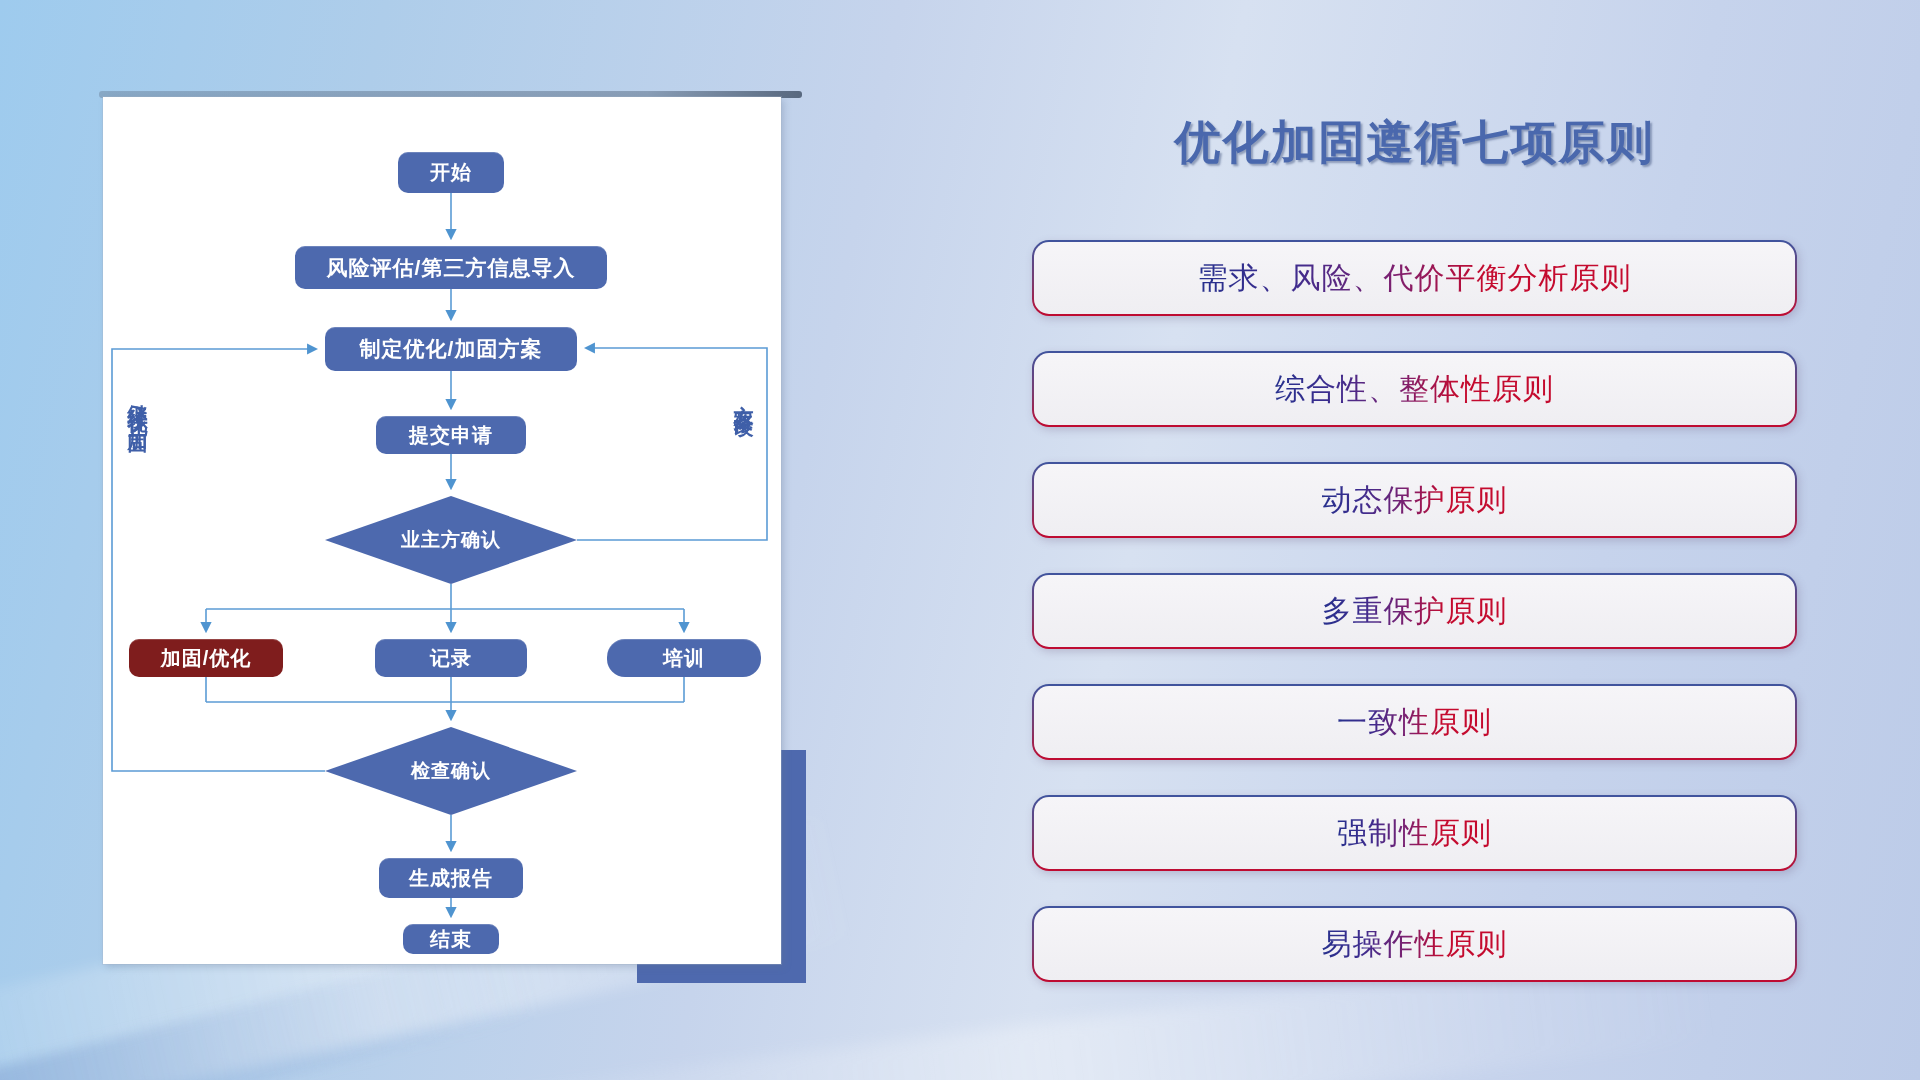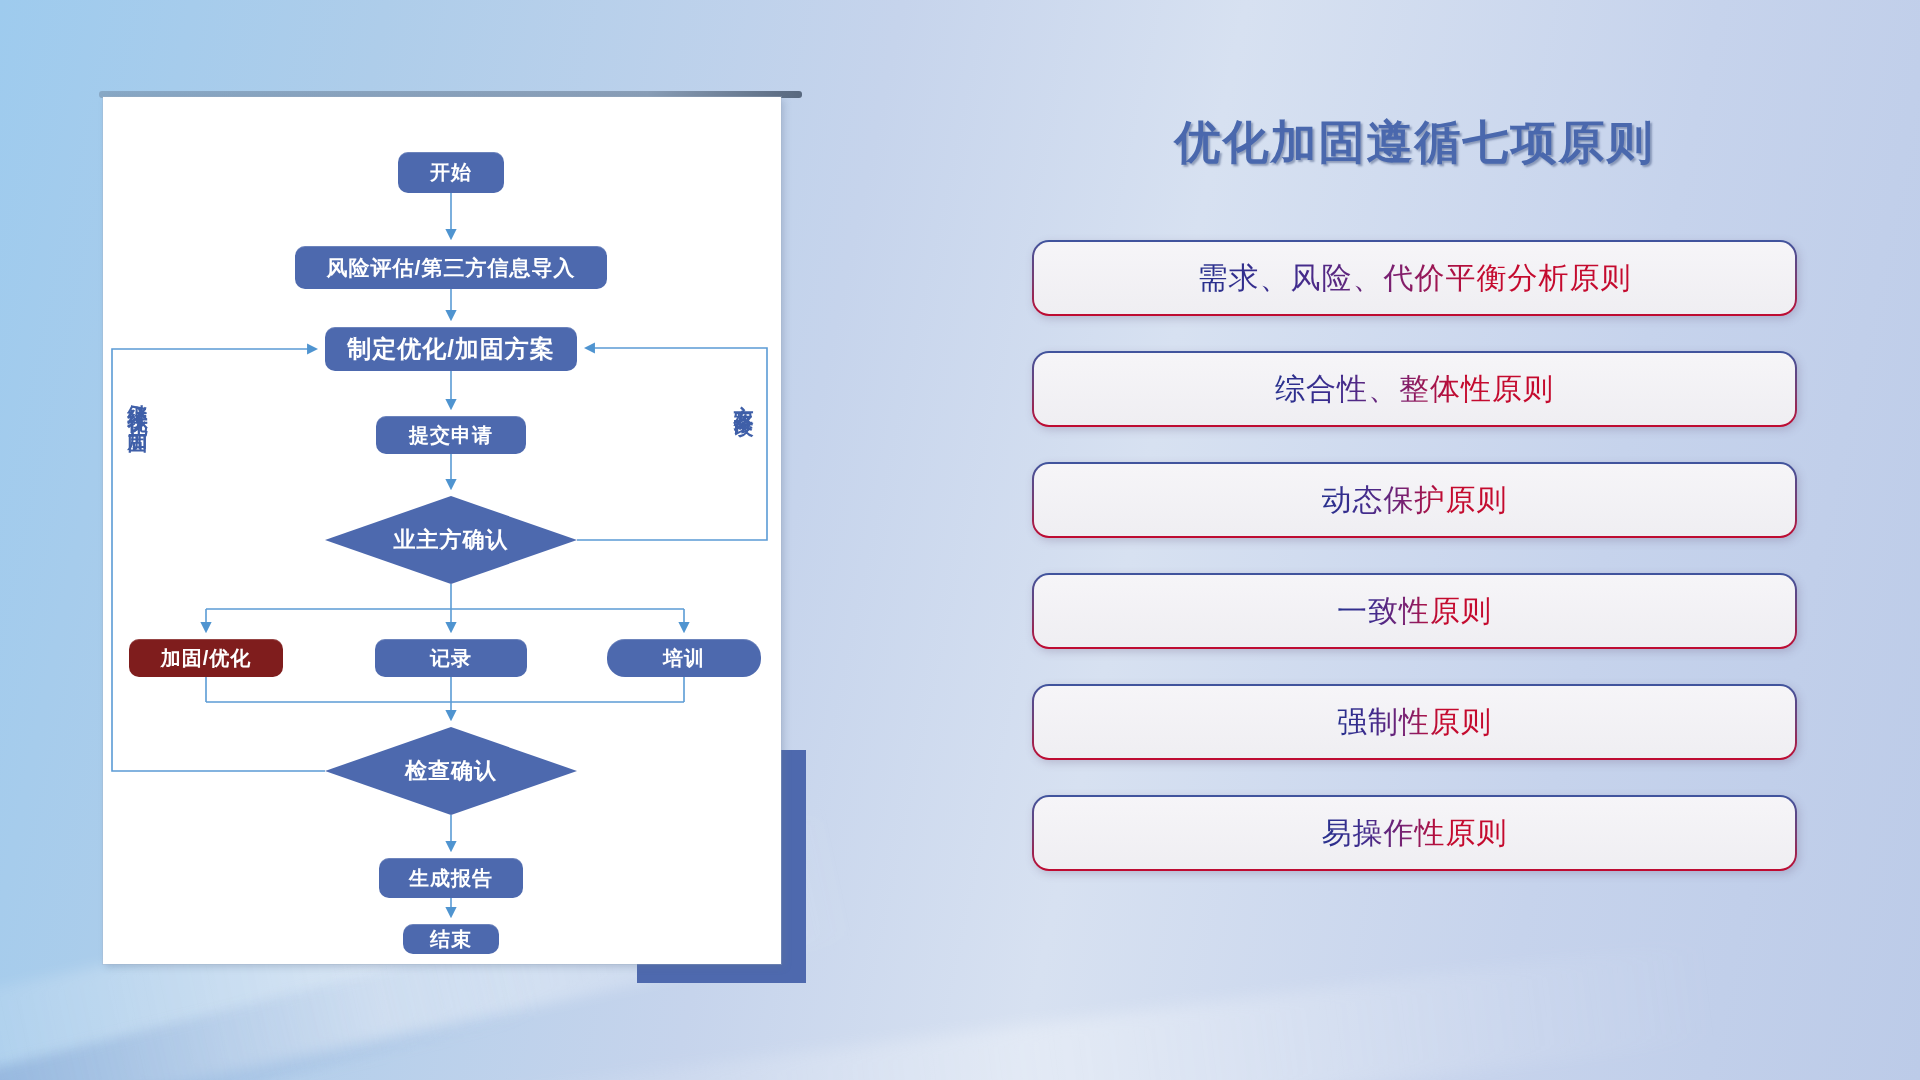--- a/index.html
+++ b/index.html
@@ -29,21 +29,21 @@
     border-radius:3px; }
   .panel { position:absolute; left:103px; top:97px; width:678px; height:867px; background:#ffffff;
     box-shadow:0 0 0 1px rgba(165,180,200,.30), 3px 3px 7px rgba(95,115,145,.30); }
 
   .panel svg { position:absolute; left:0; top:0; }
 
   .fnode { position:absolute; display:flex; align-items:center; justify-content:center;
     color:#ffffff; font-weight:bold; font-size:20px; letter-spacing:1px;
     border-radius:10px; box-shadow:inset 0 1px 0 rgba(255,255,255,.18); }
   .fdiamond { position:absolute; display:flex; align-items:center; justify-content:center;
-    color:#ffffff; font-weight:bold; font-size:22px; letter-spacing:1px;
+    color:#ffffff; font-weight:bold; font-size:19px; letter-spacing:1px;
     clip-path:polygon(50% 0%,100% 50%,50% 100%,0% 50%); border-radius:0; }
 
   .v-label { position:absolute; writing-mode:vertical-rl; text-orientation:mixed;
     font-weight:bold; font-size:20px; letter-spacing:4px; color:#3f5fa8; }
 
   
   .title { position:absolute; left:1032px; top:112px; width:765px; text-align:center;
     font-size:46px; font-weight:bold; letter-spacing:2px; color:#4a68ad;
     text-shadow:2px 2px 2px rgba(38,58,106,.40); }
 
@@ -100,21 +100,21 @@
         <path d="M348 801 V819" marker-end="url(#arr)"></path>
         <path d="M222 674 H9 V252 H213" marker-end="url(#arr)"></path>
         <path d="M474 443 H664 V251 H483" marker-end="url(#arr)"></path>
       </g>
     </svg>
 
     <div class="fnode" style="left:295px;top:55px;width:106px;height:41px;background:#4d69ae;">开始</div>
 
     <div class="fnode" style="left:192px;top:149px;width:312px;height:43px;background:#4d69ae;font-size:21px;">风险评估/第三方信息导入</div>
 
-    <div class="fnode" style="left:222px;top:230px;width:252px;height:44px;background:#4d69ae;font-size:24px;">制定优化/加固方案</div>
+    <div class="fnode" style="left:222px;top:230px;width:252px;height:44px;background:#4d69ae;font-size:21px;">制定优化/加固方案</div>
 
     <div class="fnode" style="left:273px;top:319px;width:150px;height:38px;background:#4d69ae;">提交申请</div>
 
     <div class="fdiamond" style="left:222px;top:399px;width:252px;height:88px;background:#4d69ae;">业主方确认</div>
 
     <div class="fnode" style="left:26px;top:542px;width:154px;height:38px;background:#7f1d1d;">加固/优化</div>
 
     <div class="fnode" style="left:272px;top:542px;width:152px;height:38px;background:#4d69ae;">记录</div>
 
     <div class="fnode" style="left:504px;top:542px;width:154px;height:38px;background:#4d69ae;border-radius:18px;">培训</div>
@@ -144,20 +144,25 @@
         <span class="principle-text">综合性、整体性原则</span>
       </div>
     </div>
     <div class="principle">
       <div class="principle-inner">
         <span class="principle-text">动态保护原则</span>
       </div>
     </div>
     <div class="principle">
       <div class="principle-inner">
+        <span class="principle-text">多重保护原则</span>
+      </div>
+    </div>
+    <div class="principle">
+      <div class="principle-inner">
         <span class="principle-text">一致性原则</span>
       </div>
     </div>
     <div class="principle">
       <div class="principle-inner">
         <span class="principle-text">强制性原则</span>
       </div>
     </div>
     <div class="principle">
       <div class="principle-inner">

